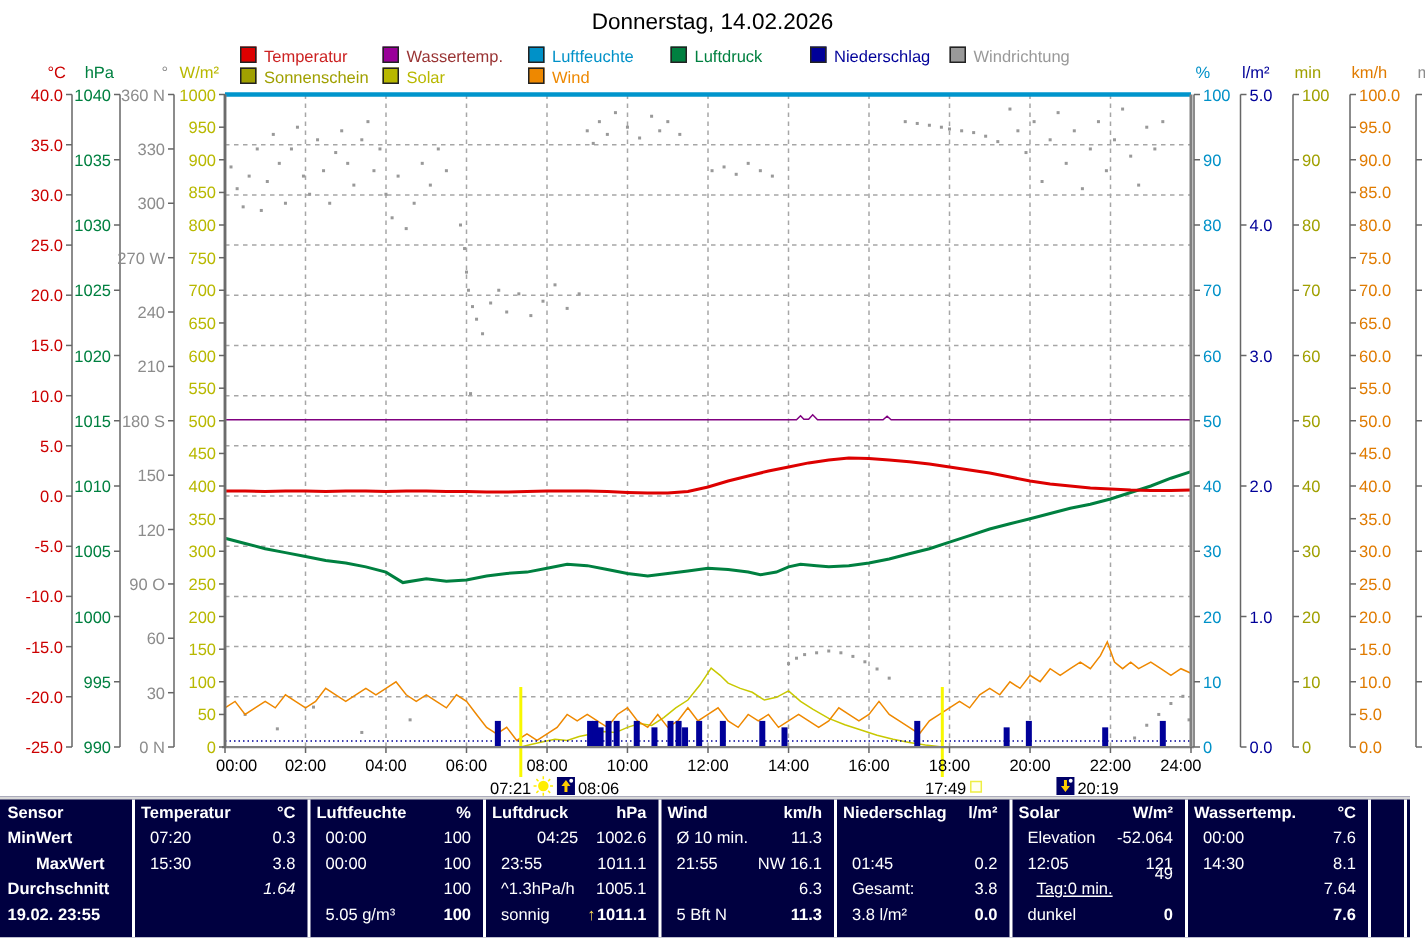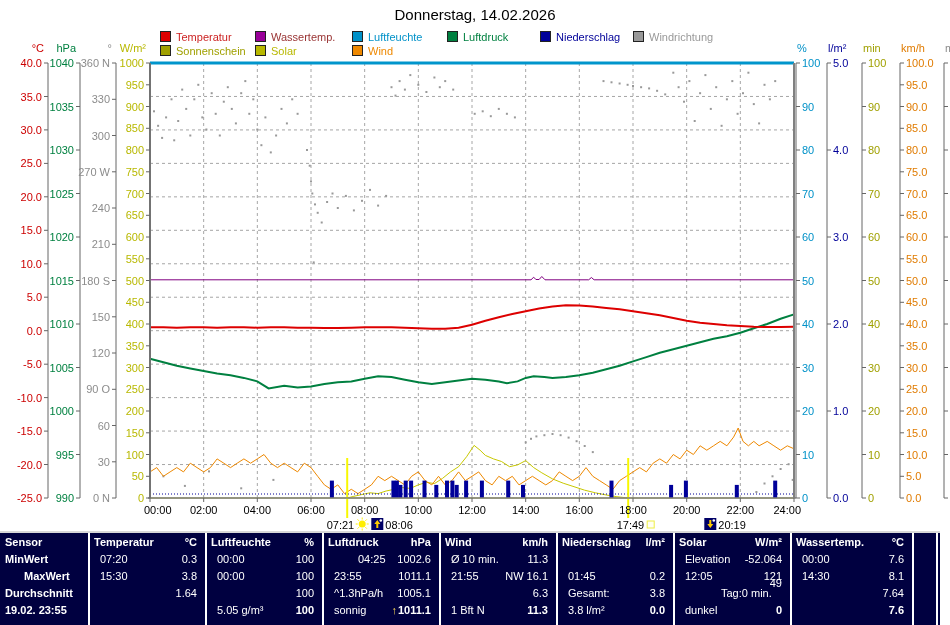--- a/index.html
+++ b/index.html
@@ -540,21 +540,21 @@
       <div class="tcell b" style="left: 5px; top: 20px;">MinWert</div>
       <div class="tcell b" style="left: 5px; top: 37px; margin-left: 19px;">MaxWert</div>
       <div class="tcell b" style="left: 5px; top: 54px;">Durchschnitt</div>
       <div class="tcell b" style="left: 5px; top: 71px;">19.02. 23:55</div>
       <div class="tcell b" style="left: 94px; top: 3px;">Temperatur</div>
       <div class="tcell b" style="right: 743px; top: 3px;">°C</div>
       <div class="tcell" style="left: 100px; top: 20px;">07:20</div>
       <div class="tcell" style="right: 743px; top: 20px;">0.3</div>
       <div class="tcell" style="left: 100px; top: 37px;">15:30</div>
       <div class="tcell" style="right: 743px; top: 37px;">3.8</div>
-      <div class="tcell" style="right: 743px; top: 54px;">1.64</div>
+      <div class="tcell" style="right: 743px; top: 54px; font-style: italic;">1.64</div>
       <div class="tcell b" style="right: 743px; top: 84px; margin-top: 36px;">0.6</div>
       <div class="tcell b" style="left: 211px; top: 3px;">Luftfeuchte</div>
       <div class="tcell b" style="right: 626px; top: 3px;">%</div>
       <div class="tcell" style="left: 217px; top: 20px;">00:00</div>
       <div class="tcell" style="right: 626px; top: 20px;">100</div>
       <div class="tcell" style="left: 217px; top: 37px;">00:00</div>
       <div class="tcell" style="right: 626px; top: 37px;">100</div>
       <div class="tcell" style="right: 626px; top: 54px;">100</div>
       <div class="tcell" style="left: 217px; top: 71px;">5.05 g/m³</div>
       <div class="tcell b" style="right: 626px; top: 71px;">100</div>
@@ -568,37 +568,37 @@
       <div class="tcell" style="right: 509px; top: 54px;">1005.1</div>
       <div class="tcell" style="left: 334px; top: 71px;">sonnig</div>
       <div class="tcell b" style="right: 509px; top: 71px;"><span class="arrow-ic">↑</span>1011.1</div>
       <div class="tcell b" style="left: 445px; top: 3px;">Wind</div>
       <div class="tcell b" style="right: 392px; top: 3px;">km/h</div>
       <div class="tcell" style="left: 451px; top: 20px;">Ø 10 min.</div>
       <div class="tcell" style="right: 392px; top: 20px;">11.3</div>
       <div class="tcell" style="left: 451px; top: 37px;">21:55</div>
       <div class="tcell" style="right: 392px; top: 37px;">NW 16.1</div>
       <div class="tcell" style="right: 392px; top: 54px;">6.3</div>
-      <div class="tcell" style="left: 451px; top: 71px;">1 Bft N</div>
+      <div class="tcell" style="left: 451px; top: 71px;">5 Bft N</div>
       <div class="tcell b" style="right: 392px; top: 71px;">11.3</div>
       <div class="tcell b" style="left: 562px; top: 3px;">Niederschlag</div>
       <div class="tcell b" style="right: 275px; top: 3px;">l/m²</div>
       <div class="tcell" style="left: 568px; top: 37px;">01:45</div>
       <div class="tcell" style="right: 275px; top: 37px; margin-left: 24px;">0.2</div>
       <div class="tcell" style="left: 568px; top: 54px;">Gesamt:</div>
       <div class="tcell" style="right: 275px; top: 54px;">3.8</div>
       <div class="tcell" style="left: 568px; top: 71px;">3.8 l/m²</div>
       <div class="tcell b" style="right: 275px; top: 71px;">0.0</div>
       <div class="tcell b" style="left: 679px; top: 3px;">Solar</div>
       <div class="tcell b" style="right: 158px; top: 3px;">W/m²</div>
       <div class="tcell" style="left: 685px; top: 20px;">Elevation</div>
       <div class="tcell" style="right: 158px; top: 20px;">-52.064</div>
       <div class="tcell" style="left: 685px; top: 37px;">12:05</div>
       <div class="tcell" style="right: 158px; top: 37px; margin-left: 12px;">121</div>
-      <div class="tcell" style="left: 721px; top: 54px;">Tag:0 min.</div>
+      <div class="tcell" style="left: 691px; top: 54px; text-decoration: underline;">Tag:0 min.</div>
       <div class="tcell" style="right: 158px; top: 44px;">49</div>
       <div class="tcell" style="left: 685px; top: 71px;">dunkel</div>
       <div class="tcell b" style="right: 158px; top: 71px;">0</div>
       <div class="tcell b" style="left: 796px; top: 3px;">Wassertemp.</div>
       <div class="tcell b" style="right: 36px; top: 3px;">°C</div>
       <div class="tcell" style="left: 802px; top: 20px;">00:00</div>
       <div class="tcell" style="right: 36px; top: 20px;">7.6</div>
       <div class="tcell" style="left: 802px; top: 37px;">14:30</div>
       <div class="tcell" style="right: 36px; top: 37px;">8.1</div>
       <div class="tcell" style="right: 36px; top: 54px;">7.64</div>

